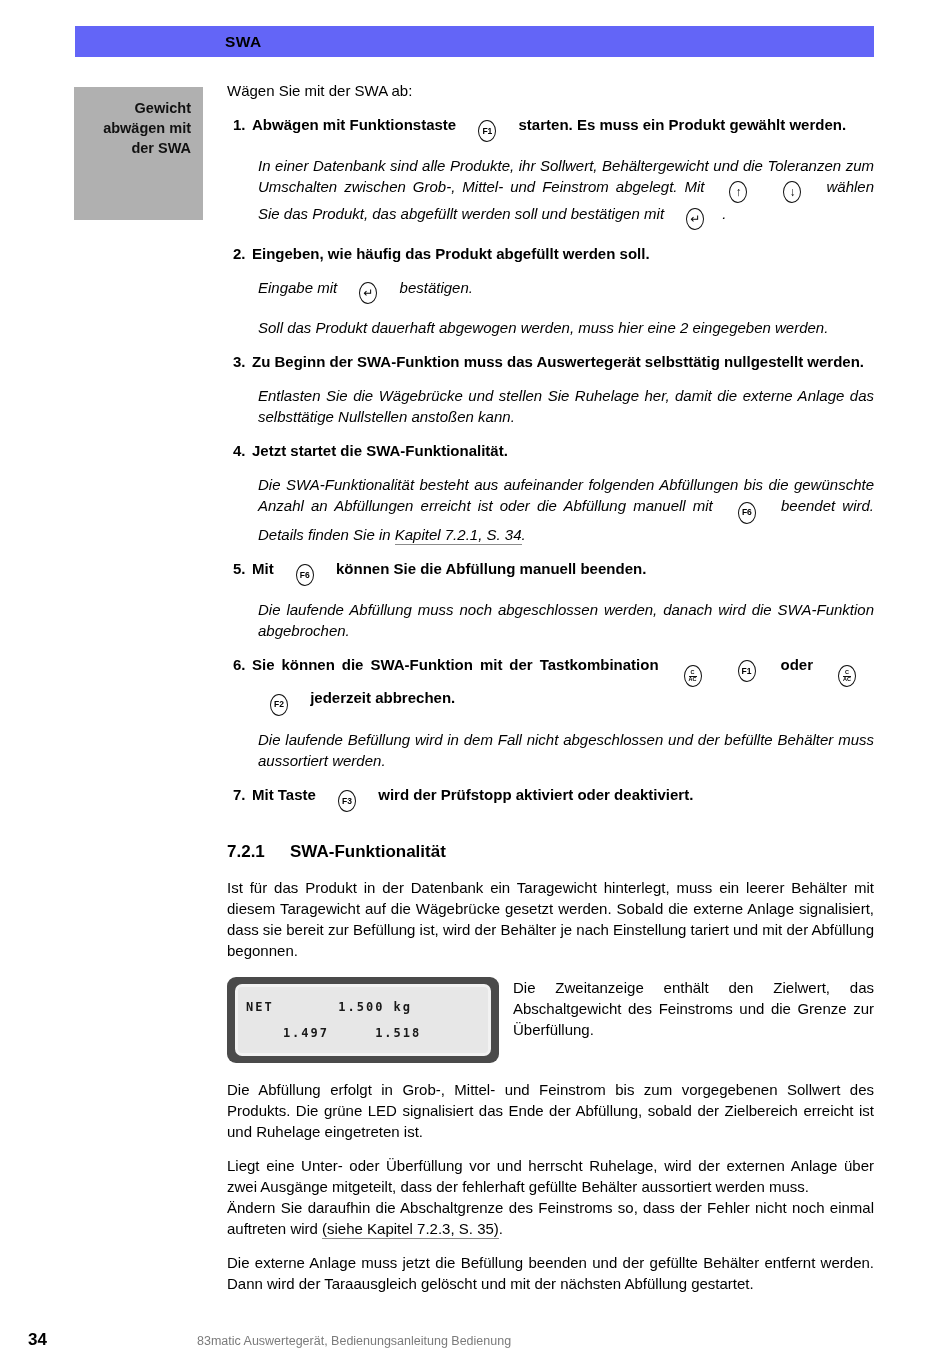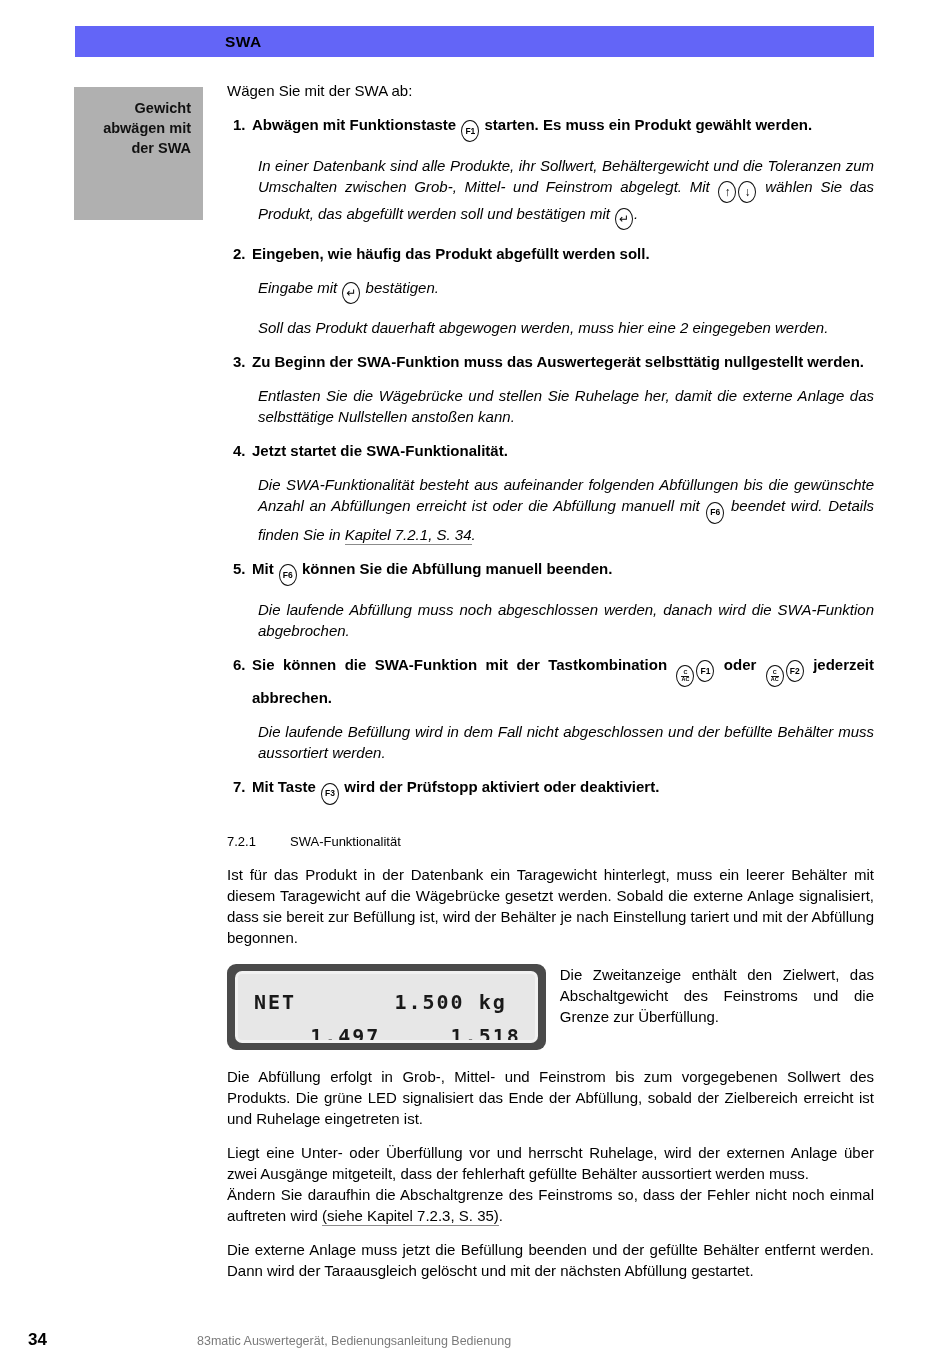--- a/index.html
+++ b/index.html
@@ -29,48 +29,48 @@
   .content{
     position:absolute;left:227px;top:80px;width:647px;
   }
   .content p, .content .item, .content h2, .content .display-row{margin:13px 0;}
   .intro{text-align:left;margin-top:0 !important;}
   .para{text-align:justify;}
   .item{display:flex;font-weight:bold;}
   .item .num{flex:0 0 25px;padding-left:6px;box-sizing:border-box;}
   .item .item-body{flex:1;text-align:justify;}
   .note{margin-left:31px !important;font-style:italic;text-align:justify;}
-  h2.sect{font-size:13px;font-weight:normal;margin-top:28px !important;}
+  h2.sect{font-size:17px;font-weight:bold;margin-top:28px !important;}
   h2.sect .h-num{display:inline-block;width:63px;}
   .xref{border-bottom:1.2px solid #8b8b8b;padding-bottom:1px;cursor:pointer;}
   
   .key{
     display:inline-flex;align-items:center;justify-content:center;
     width:18px;height:22px;box-sizing:border-box;
     border:1.6px solid #111;border-radius:50%;
     font-style:normal;font-weight:bold;font-size:8.5px;line-height:1;
-    vertical-align:-4px;margin:0 1px;background:#fff;letter-spacing:0;
+    vertical-align:-4px;margin:0 18px;background:#fff;letter-spacing:0;
   }
   .key.glyph{font-size:12px;font-weight:normal;}
   .cac-stack{display:flex;flex-direction:column;align-items:center;font-size:5.5px;line-height:1;font-weight:bold;}
   .cac-stack .ac{border-top:1px solid #111;padding-top:.5px;margin-top:.5px;}
   
   .display-row{display:flex;gap:14px;align-items:flex-start;margin:16px 0 !important;}
   .lcd-frame{
     flex:0 0 272px;box-sizing:border-box;height:86px;
     background:#4a4a4a;border-radius:9px;padding:7px 8px;
   }
   .lcd-bezel{
     box-sizing:border-box;height:72px;
     border:3px solid #f2f2f2;border-radius:7px;background:#e7e7e7;
     padding:7px 6px 0 8px;overflow:hidden;
   }
   .lcd-line{
-    margin:8px;font-family:"DejaVu Sans Mono", monospace;
-    font-size:20px;font-weight:bold;letter-spacing:2px;
+    margin:0;font-family:"DejaVu Sans Mono", monospace;
+    font-size:12px;font-weight:bold;letter-spacing:2px;
     line-height:26px;color:#1a1a1a;white-space:pre;
   }
   .display-row .side{flex:1;margin:0 !important;text-align:justify;}
   
   .pageno{position:absolute;left:28px;top:1328px;font-size:17px;font-weight:bold;}
   .foot-text{position:absolute;left:197px;top:1333px;font-size:12.5px;color:#7b7b7b;}
 </style>
 </head>
 <body>
 

